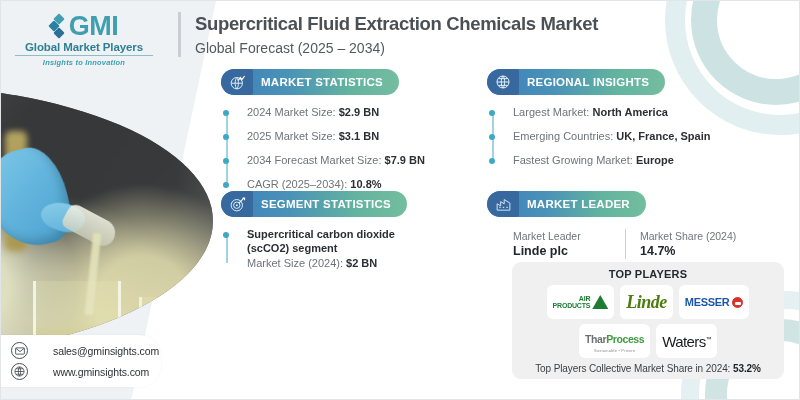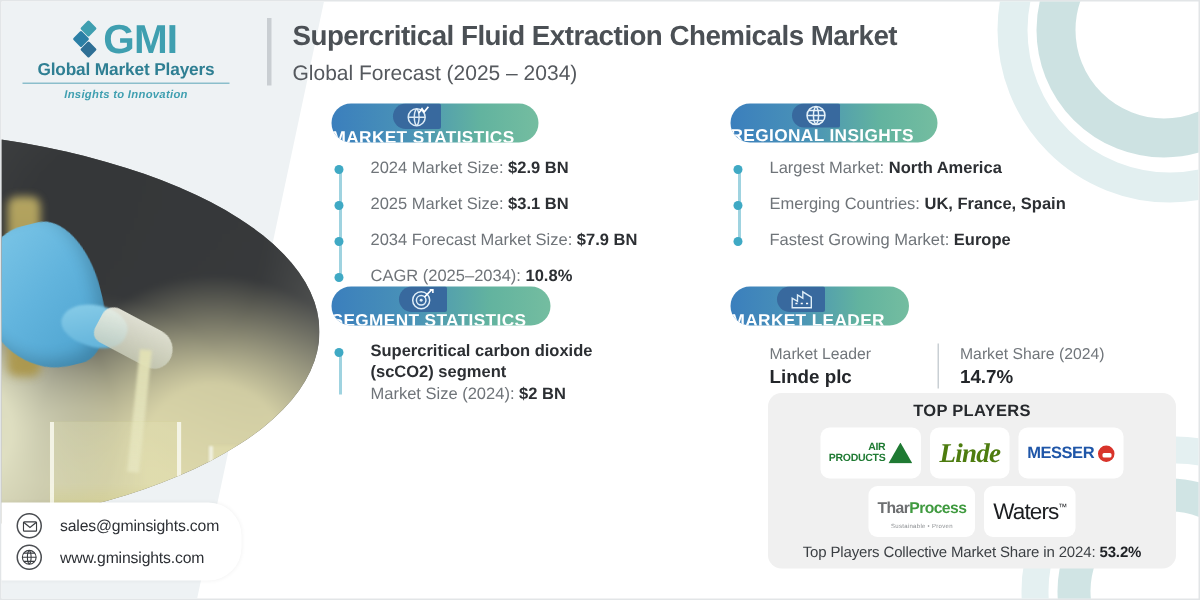--- a/index.html
+++ b/index.html
@@ -224,21 +224,20 @@
   
   .section { position: absolute; z-index: 6; }
   .pill {
     display: inline-flex;
     align-items: center;
     height: 26px;
     border-radius: 13px;
     background: linear-gradient(90deg,#3b7fbd 0%, #4a93b7 38%, #62b39f 72%, #74bda0 100%);
     padding-right: 16px;
     overflow: hidden;
-    flex-direction: column;
   }
   .pill-badge {
     width: 32px; height: 26px;
     background: #38699e;
     border-radius: 13px 2px 2px 13px;
     display: flex;
     align-items: center;
     justify-content: center;
     margin-right: 8px;
   }
@@ -419,21 +418,21 @@
     position: absolute;
     left: -8px; bottom: 12px;
     width: 168px;
     background: #ffffff;
     border-radius: 0 22px 22px 0;
     padding: 7px 10px 7px 18px;
     z-index: 7;
     box-shadow: 0 0 3px rgba(0,0,0,.05);
   }
   .contact-row {
-    display: flex; align-items: center; gap: 12px;
+    display: flex; align-items: center; gap: 25px;
     margin-bottom: 4px;
   }
   .contact-row:last-child { margin-bottom: 0; }
   .contact-ico {
     width: 17px; height: 17px;
     border-radius: 50%;
     border: 1.2px solid #4a4d51;
     display: flex; align-items: center; justify-content: center;
     flex: 0 0 auto;
   }

